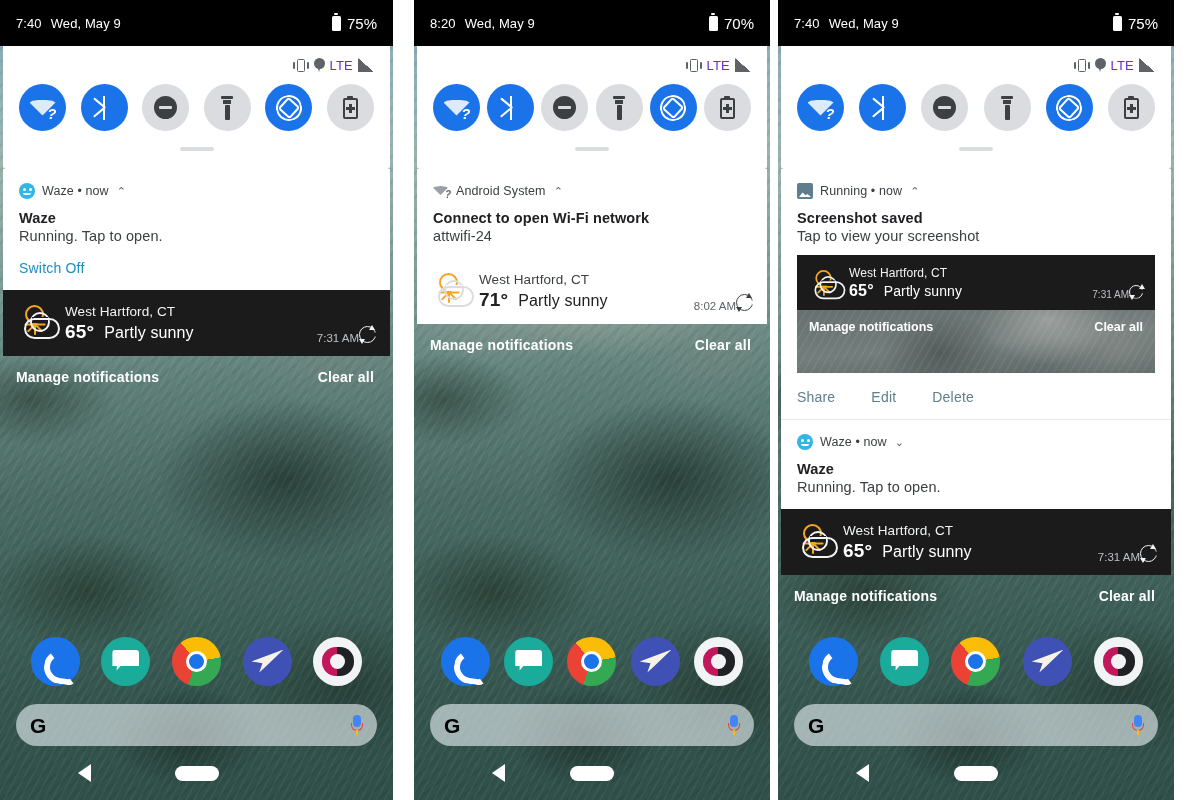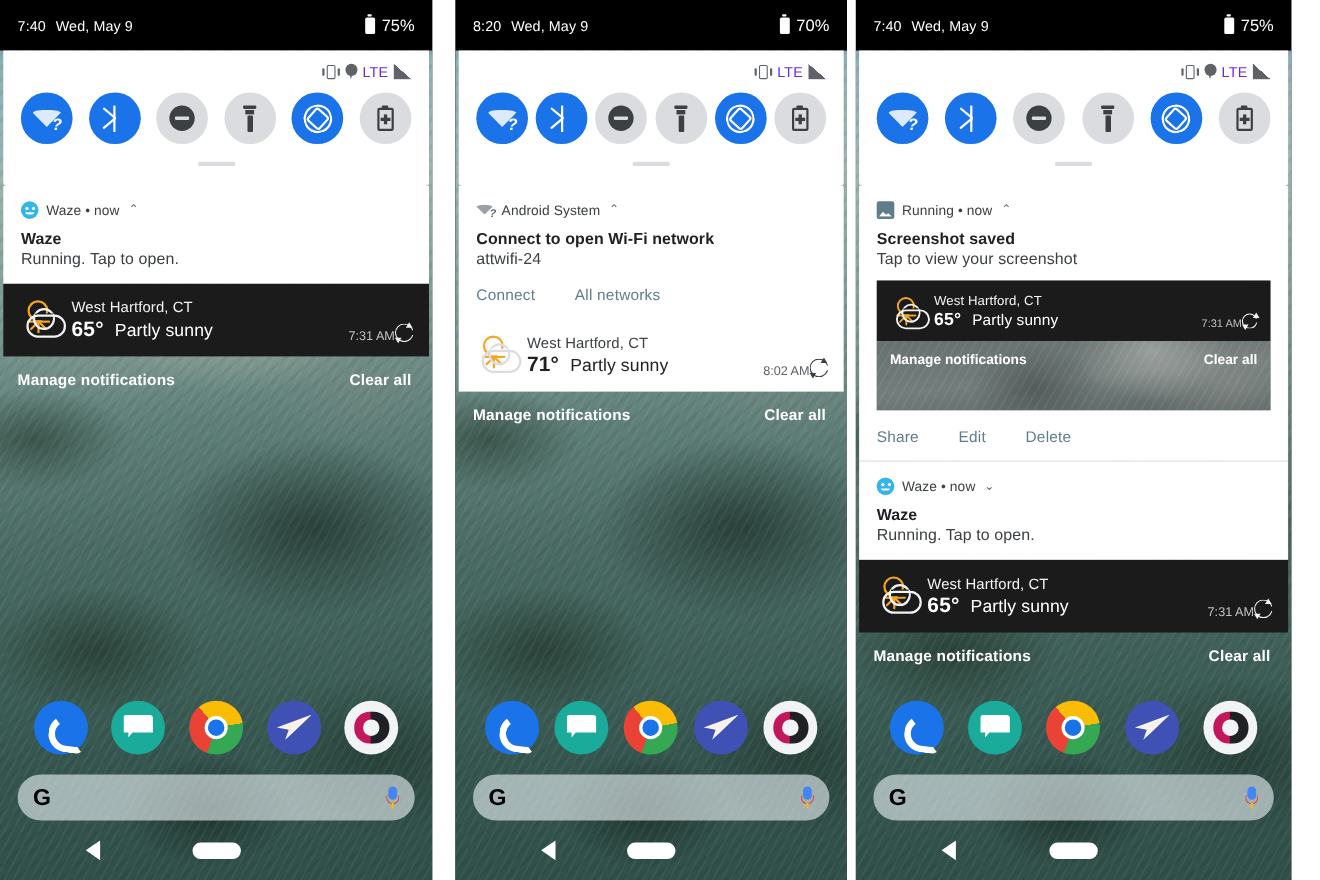--- a/index.html
+++ b/index.html
@@ -490,20 +490,23 @@
 
     <div class="notif-stack">
       <div class="notif">
         <div class="n-head">
           <span class="badge waze"></span>
           <span class="n-app">Waze • now</span>
           <span class="chev">⌃</span>
         </div>
         <div class="n-title">Waze</div>
         <div class="n-body">Running. Tap to open.</div>
+        <div class="n-actions">
+          <span class="n-action blue">Switch Off</span>
+        </div>
       </div>
 
       <div class="weather dark">
         <div class="w-icon">
           <i class="ray r1"></i>
             <i class="ray r2"></i>
             <i class="ray r3"></i>
             <i class="ray r4"></i>
           <i class="suncore"></i>
             <i class="sun"></i>
@@ -635,24 +638,20 @@
         <div class="n-head">
           <span class="badge wifiq">
               <i class="fan2"></i>
               <i class="q2">?</i>
             </span>
           <span class="n-app">Android System</span>
           <span class="chev">⌃</span>
         </div>
         <div class="n-title">Connect to open Wi-Fi network</div>
         <div class="n-body">attwifi-24</div>
-        <div class="n-actions">
-          <span class="n-action">Connect</span>
-          <span class="n-action">All networks</span>
-        </div>
       </div>
 
       <div class="weather light">
         <div class="w-icon">
           <i class="ray r1"></i>
             <i class="ray r2"></i>
             <i class="ray r3"></i>
             <i class="ray r4"></i>
           <i class="suncore"></i>
             <i class="sun"></i>

